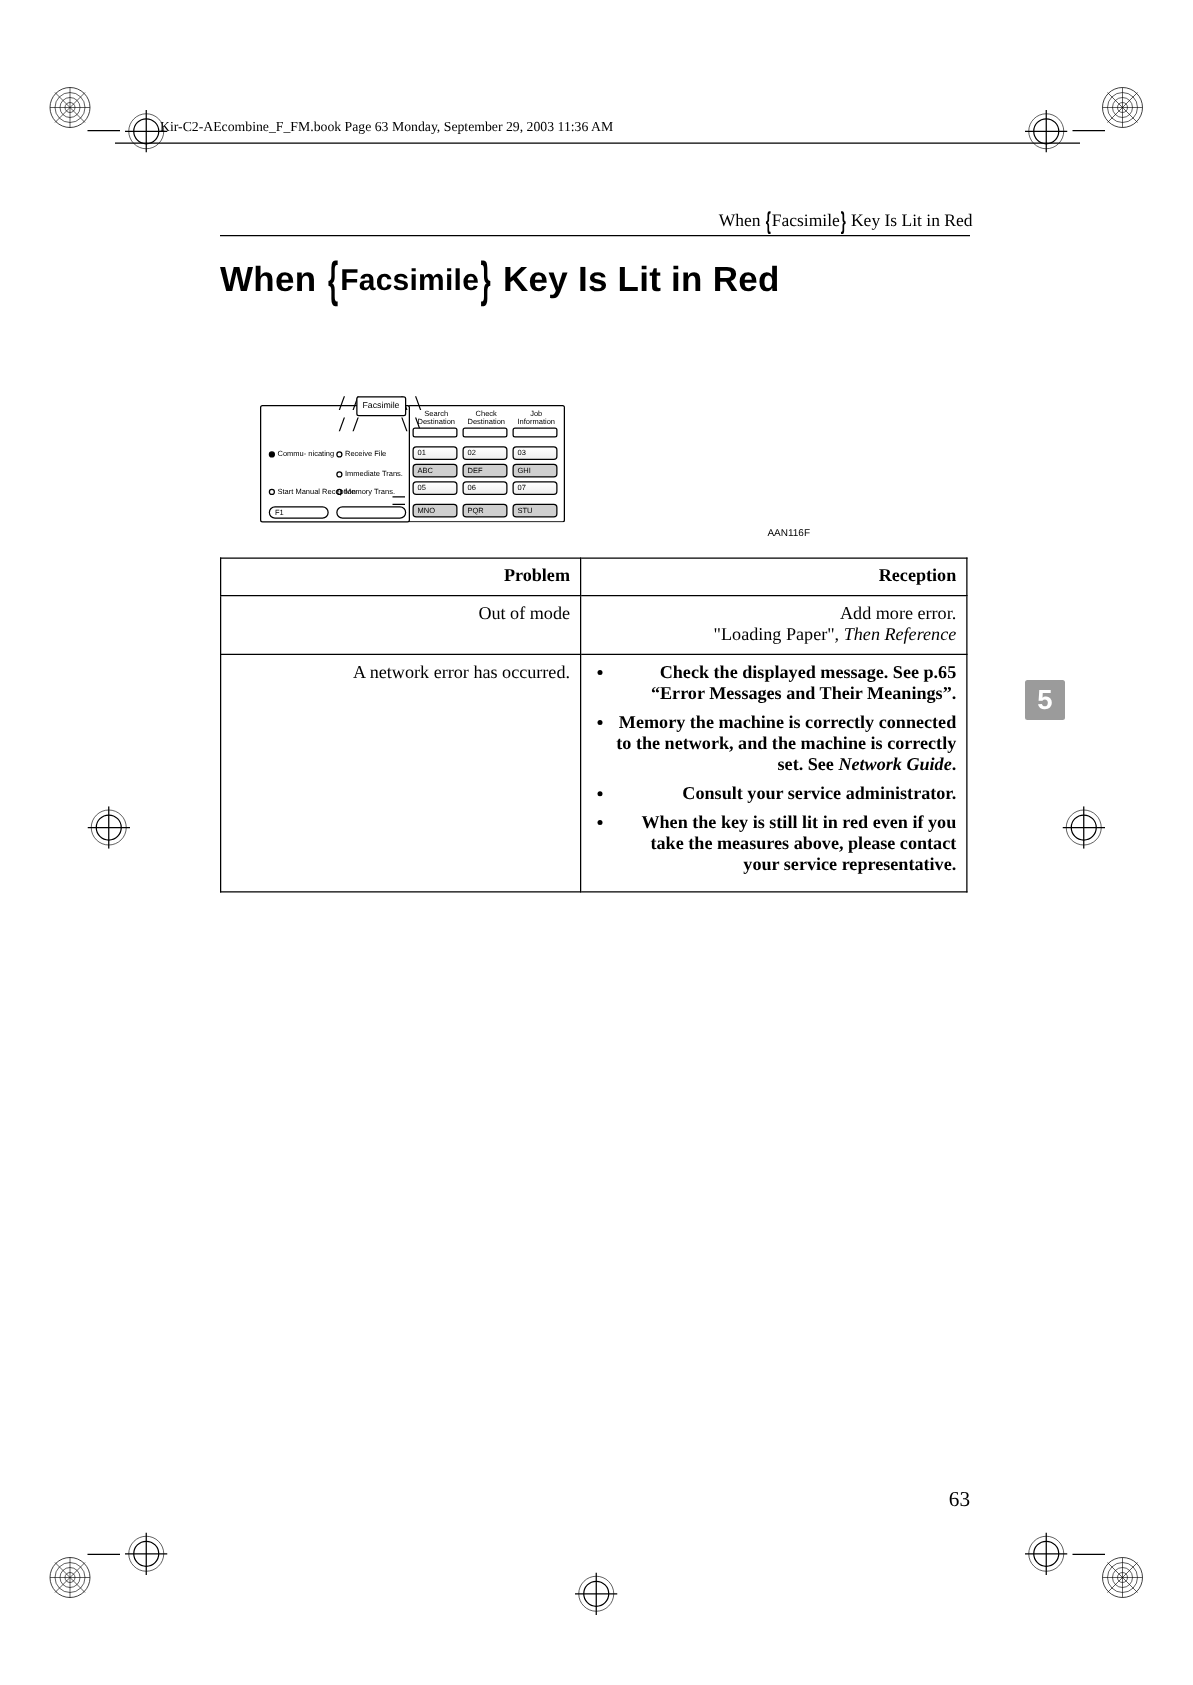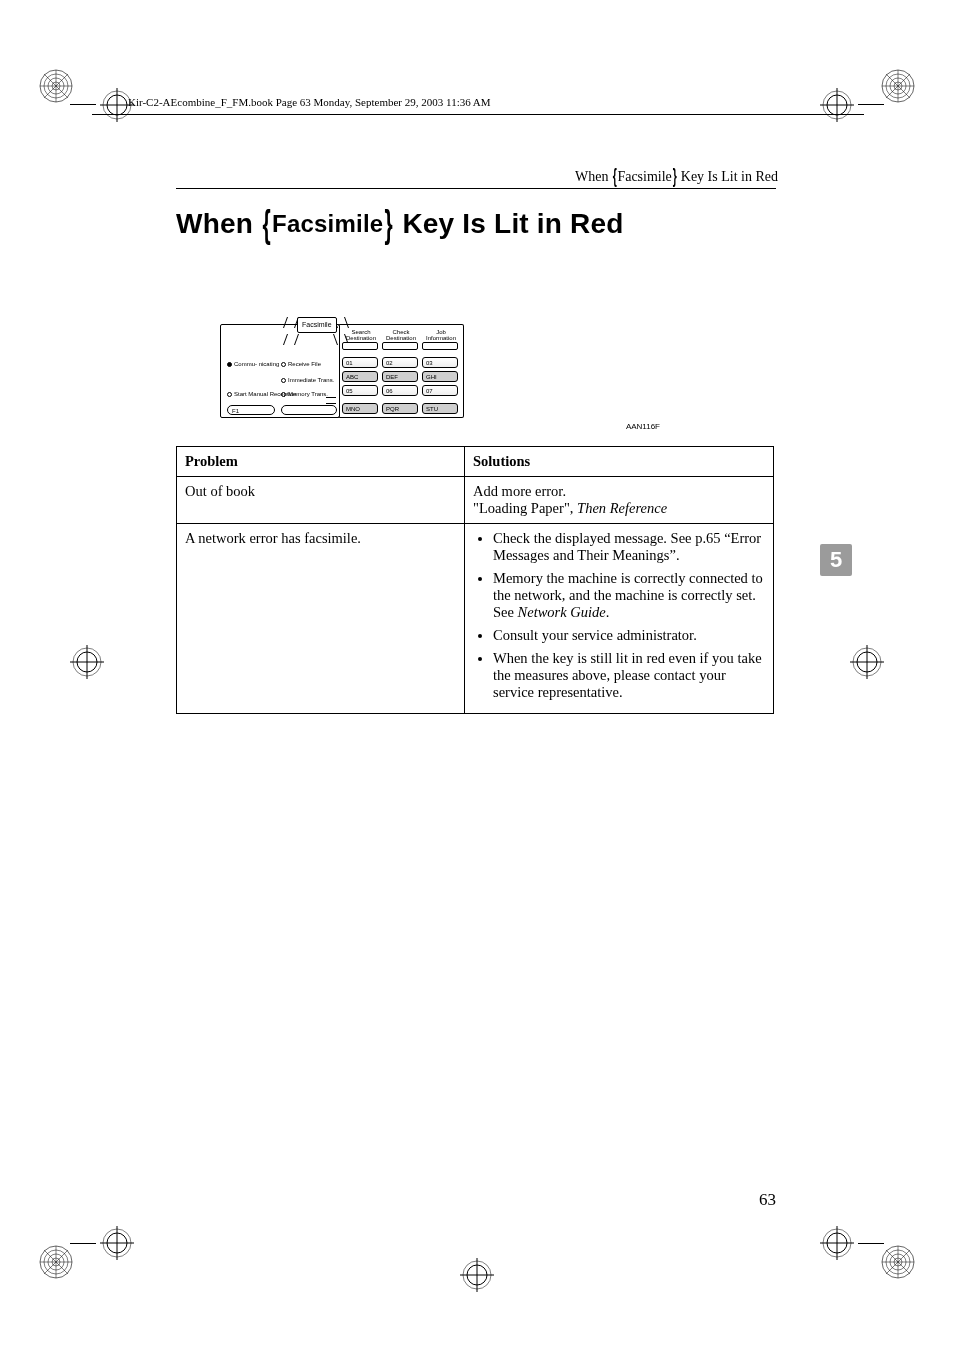--- a/index.html
+++ b/index.html
@@ -42,21 +42,21 @@
   .h1 { position:absolute; top:208px; left:176px; font-family: Arial, Helvetica, sans-serif; font-weight: 800; font-size:28px; letter-spacing:0.2px; }
   .h1-pre { }
   .h1-brl, .h1-brr { font-weight:900; }
   .h1-fac { font-size:24px; vertical-align:1px; }
   .h1-post { }
 
   
   .intro { position:absolute; top:260px; left:176px; width:600px; font-size:16px; line-height:1.25; }
 
   
-  .figure { position:absolute; top:322px; left:220px; width:440px; height:112px; }
+  .figure { position:absolute; top:322px; left:208px; width:440px; height:112px; }
   .panel-left, .panel-right { position:absolute; top:2px; height:94px; border:1px solid #000; border-radius:2px; }
   .panel-left { left:0; width:120px; }
   .panel-right { left:118px; width:126px; border-left:none; }
   .tab { position:absolute; top:-8px; height:16px; border:1px solid #000; background:#fff; font:7px Arial; text-align:center; line-height:12px; padding:1px 4px; border-radius:2px; }
   .tab-fax { left:76px; }
   .trapz { position:absolute; width:12px; height:11px; border-left:1px solid #000; border-right:1px solid #000; transform:skewX(-20deg); }
   .trapz.a { left:64px; top:-8px;} .trapz.b { left:114px; top:-8px; transform:skewX(20deg);}
   .trapz.c { left:64px; top:9px;} .trapz.d { left:114px; top:9px; transform:skewX(20deg);}
   .pl-item { position:absolute; font:6px Arial; left:6px; }
   .dot { display:inline-block; width:5px; height:5px; border:1px solid #000; border-radius:50%; margin-right:2px; vertical-align:middle;}
@@ -75,24 +75,24 @@
   .k01{top:32px; left:4px;} .k02{top:32px; left:44px;} .k03{top:32px; left:84px;}
   .kabc{top:46px; left:4px;} .kdef{top:46px; left:44px;} .kghi{top:46px; left:84px;}
   .k05{top:60px; left:4px;} .k06{top:60px; left:44px;} .k07{top:60px; left:84px;}
   .kmno{top:78px; left:4px;} .kpqr{top:78px; left:44px;} .kstu{top:78px; left:84px;}
   .fig-code { position:absolute; right:0; top:100px; font:8px Arial; color:#000;}
   .fig-sep { position:absolute; left:-12px; top:72px; width:10px; height:0; border-top:1px solid #000;}
   .fig-sep2{ position:absolute; left:-12px; top:78px; width:10px; height:0; border-top:1px solid #000;}
 
   
   .tbl { position:absolute; top:446px; left:176px; width:598px; border:1px solid #000; border-collapse:collapse; font-size:14.5px; }
-  .tbl th, .tbl td { border:1px solid #000; padding:6px 8px; vertical-align:top; text-align:left; }
+  .tbl th, .tbl td { border:1px solid #000; padding:6px 8px; vertical-align:top; text-align:right; }
   .tbl th { font-weight:bold; }
   .tbl td ul { list-style: disc; padding-left:20px; margin:0; }
-  .tbl td ul li { margin-bottom:6px; }
+  .tbl td ul li { margin-bottom:6px;font-weight:bold; }
   .refital { font-style: italic; }
   .col-p { width:288px; }
 
   
   .thumb { position:absolute; top:544px; right:102px; width:32px; height:32px; background:#9b9b9b; color:#fff; font:bold 22px Arial; text-align:center; line-height:32px; border-radius:2px;}
 
   
   .pagenum { position:absolute; bottom:138px; right:178px; font-size:17px; }
 
   .bracket-glyph { font-family: Arial, sans-serif; font-weight:900; display:inline-block; transform:scaleY(1.4) scaleX(0.75); }
@@ -251,33 +251,33 @@
   </div>
 
   <table class="tbl">
     <colgroup>
         <col class="col-p">
         <col>
       </colgroup>
     <thead>
       <tr>
         <th>Problem</th>
-        <th>Solutions</th>
+        <th>Reception</th>
       </tr>
     </thead>
     <tbody>
       <tr>
-        <td>Out of book</td>
+        <td>Out of mode</td>
         <td>
           <div>Add more error.</div>
           <div><span>"Loading Paper", </span><span class="refital">Then Reference</span></div>
         </td>
       </tr>
       <tr>
-        <td>A network error has facsimile.</td>
+        <td>A network error has occurred.</td>
         <td>
           <ul>
             <li>Check the displayed message. See p.65 “Error Messages and Their Meanings”.</li>
             <li><span>Memory the machine is correctly connected to the network, and the machine is correctly set. See </span><span class="refital">Network Guide</span><span>.</span></li>
             <li>Consult your service administrator.</li>
             <li>When the key is still lit in red even if you take the measures above, please contact your service representative.</li>
           </ul>
         </td>
       </tr>
     </tbody>

